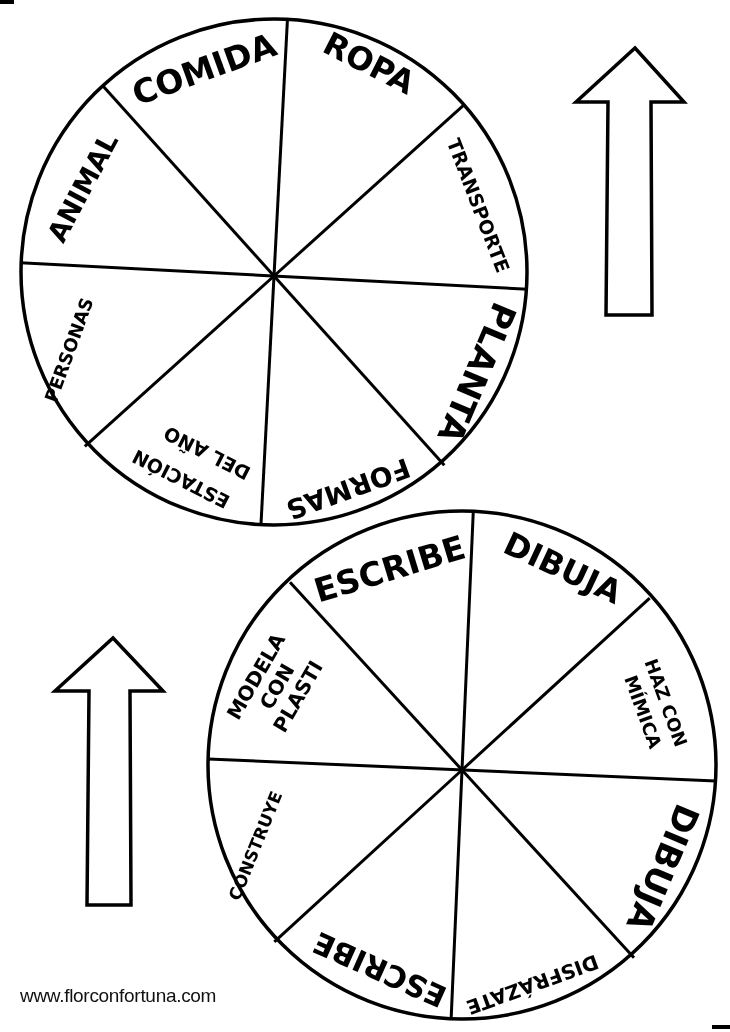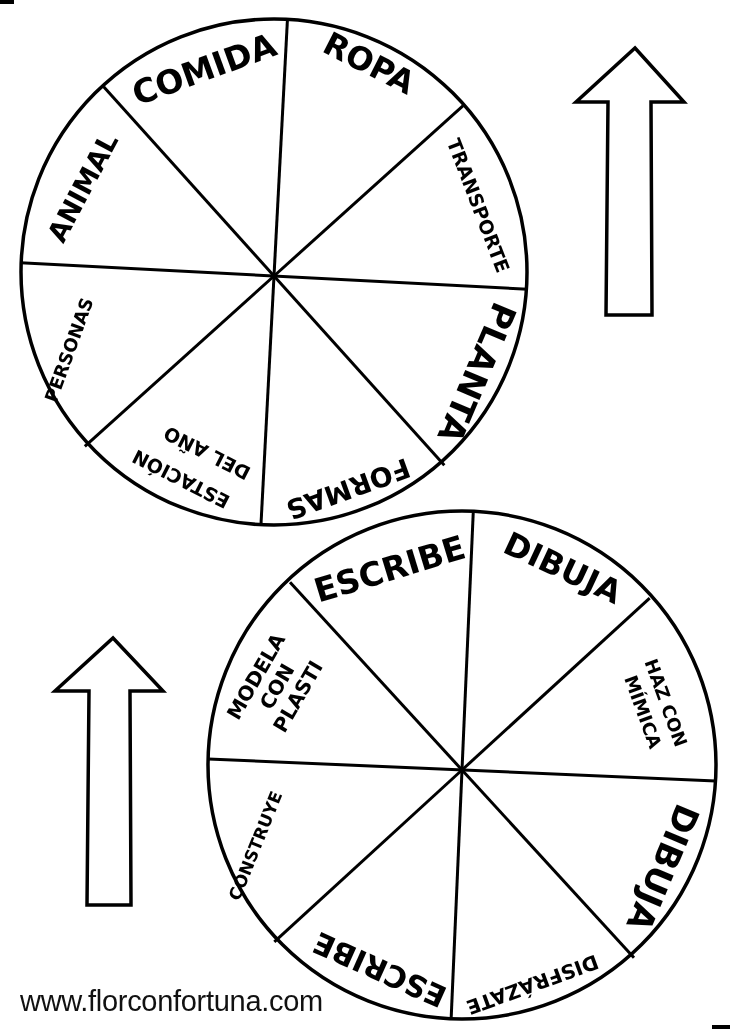--- a/index.html
+++ b/index.html
@@ -1,21 +1,21 @@
 <!DOCTYPE html>
 <html><head>
 <meta charset="utf-8">
 <style>
   html, body { margin:0; padding:0; background:#ffffff; }
   body { width:730px; height:1032px; position:relative; overflow:hidden;
          font-family:"DejaVu Sans", sans-serif; }
   svg { position:absolute; left:0; top:0; }
   .lbl { font-family:"DejaVu Sans", sans-serif; font-weight:bold; fill:#000; }
   .footer { position:absolute; left:20px; top:985px; font-family:"Liberation Sans", sans-serif;
-            font-size:29px; color:#111; letter-spacing:-0.3px; font-weight:300; }
+            font-size:19px; color:#111; letter-spacing:-0.3px; font-weight:300; }
 </style>
 </head>
 <body>
 
 <svg width="730" height="1032" viewBox="0 0 730 1032">
 
   <rect x="0" y="0" width="14" height="4" fill="#000"></rect>
   <rect x="712" y="1025" width="18" height="4" fill="#000"></rect>
 
   <g>

